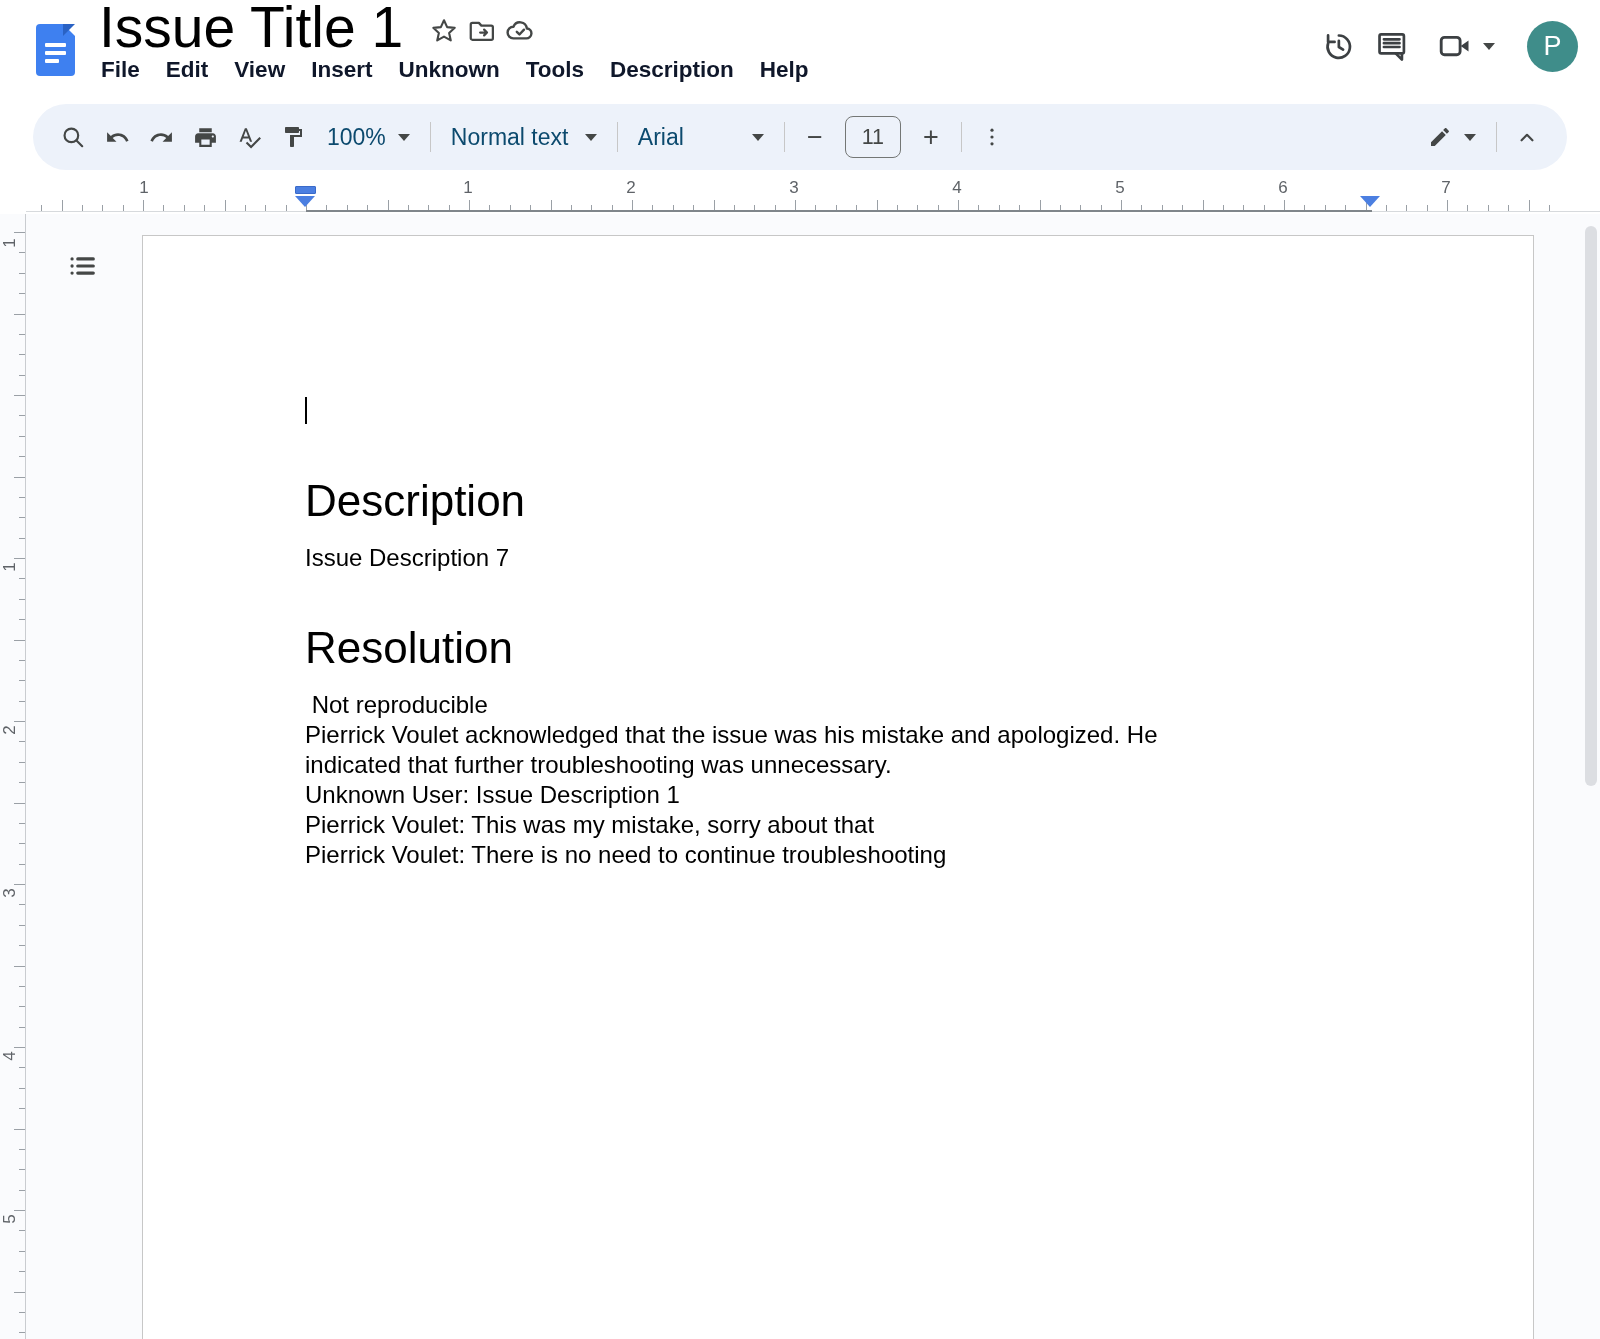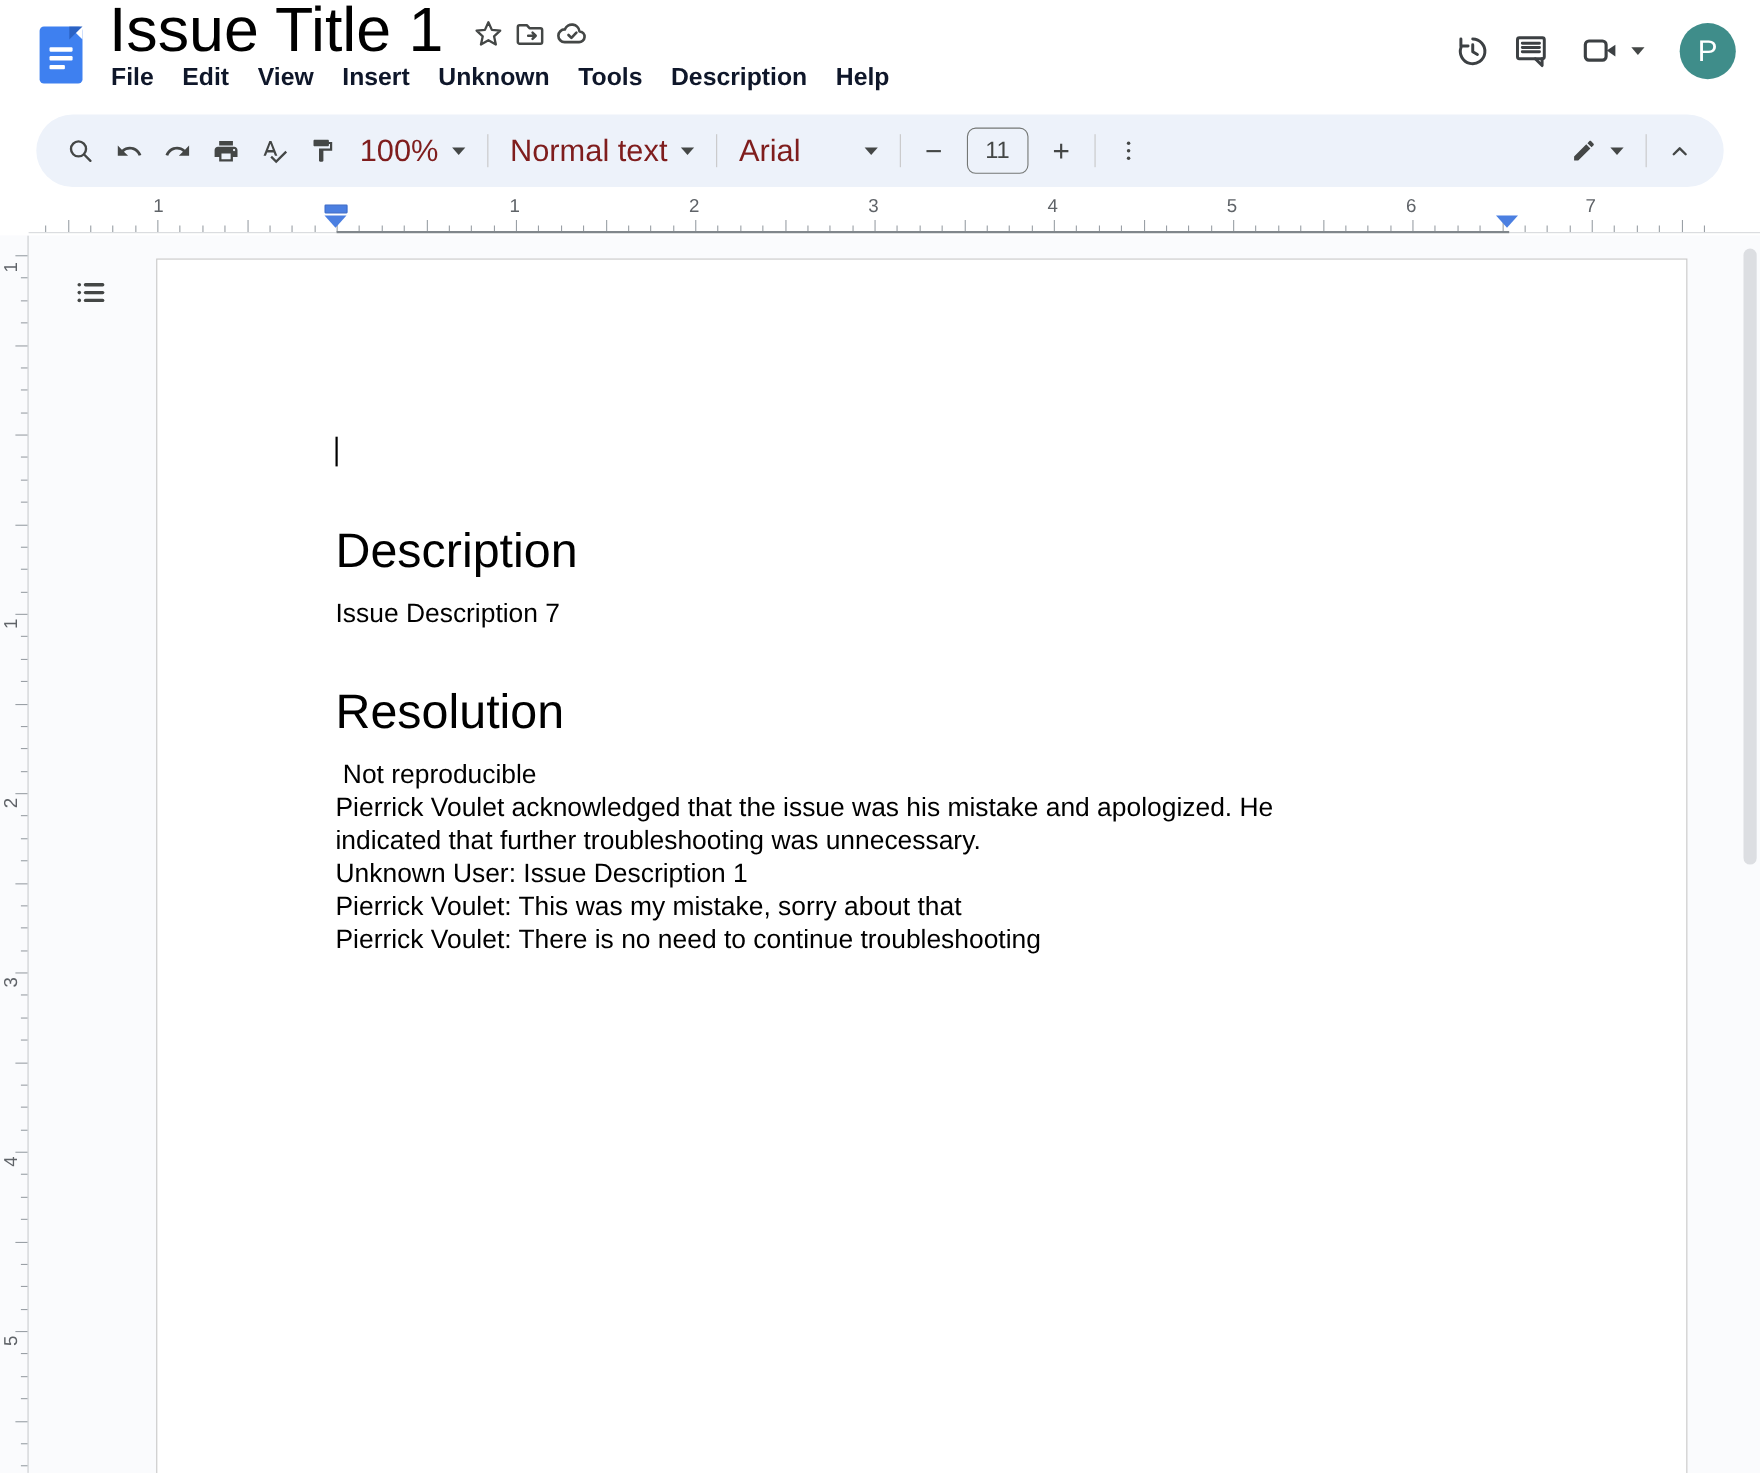--- a/index.html
+++ b/index.html
@@ -38,21 +38,21 @@
             display:flex; align-items:center; justify-content:center; margin-left:22px; cursor:pointer; }
 
   
   .toolbar { position:absolute; left:33px; top:104px; width:1534px; height:66px; background:#edf2fa; border-radius:33px;
              display:flex; align-items:center; padding:0 18px; }
   .tb { min-width:44px; height:44px; display:flex; align-items:center; justify-content:center; border-radius:50%; cursor:pointer; color:#444746; }
   .tb svg { fill:#444746; }
   .tb.stroke svg { fill:none; stroke:#444746; stroke-width:2; stroke-linecap:round; stroke-linejoin:round; }
   .sep { width:1px; height:30px; background:#c7c7c7; margin:0 8px; }
   .tb-select { display:flex; align-items:center; gap:12px; padding:0 12px; height:44px; border-radius:8px; cursor:pointer; }
-  .tb-label { font-size:28px; color:#7f1d1d; white-space:nowrap; }
+  .tb-label { font-size:23px; color:#0c4a6e; white-space:nowrap; }
   .glyph { font-size:27px; color:#444746; }
   .size-box { width:56px; height:42px; border:1.5px solid #747775; border-radius:8px; display:flex; align-items:center;
               justify-content:center; font-size:21.5px; color:#444746; margin:0 8px; cursor:text; }
   .tb-spacer { flex:1; }
 
   
   .hruler { position:absolute; left:0; top:176px; width:1600px; height:38px; background:#fff; }
   .hnum { position:absolute; top:2px; transform:translateX(-50%); font-size:17px; color:#5f6368; }
   .htick { position:absolute; bottom:3px; width:1px; height:6px; background:#9aa0a6; }
   .htick.major { height:11px; }

